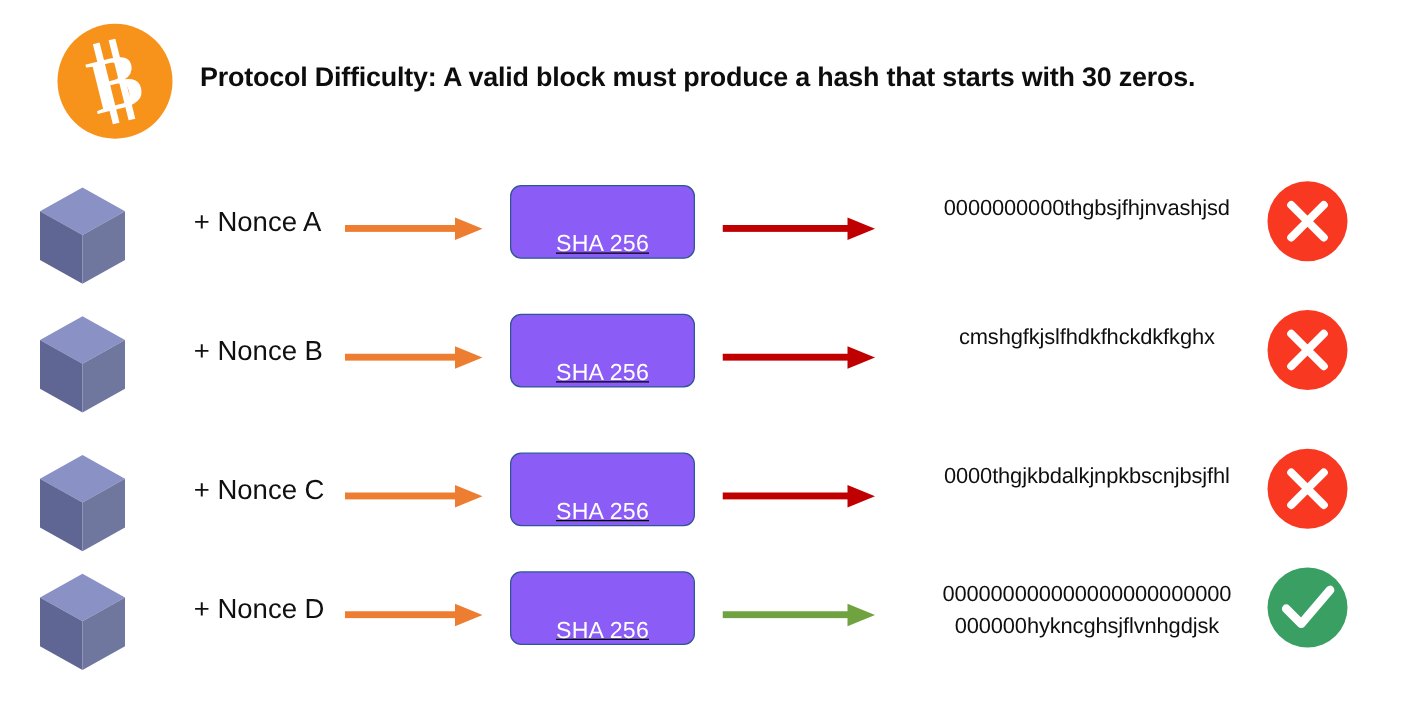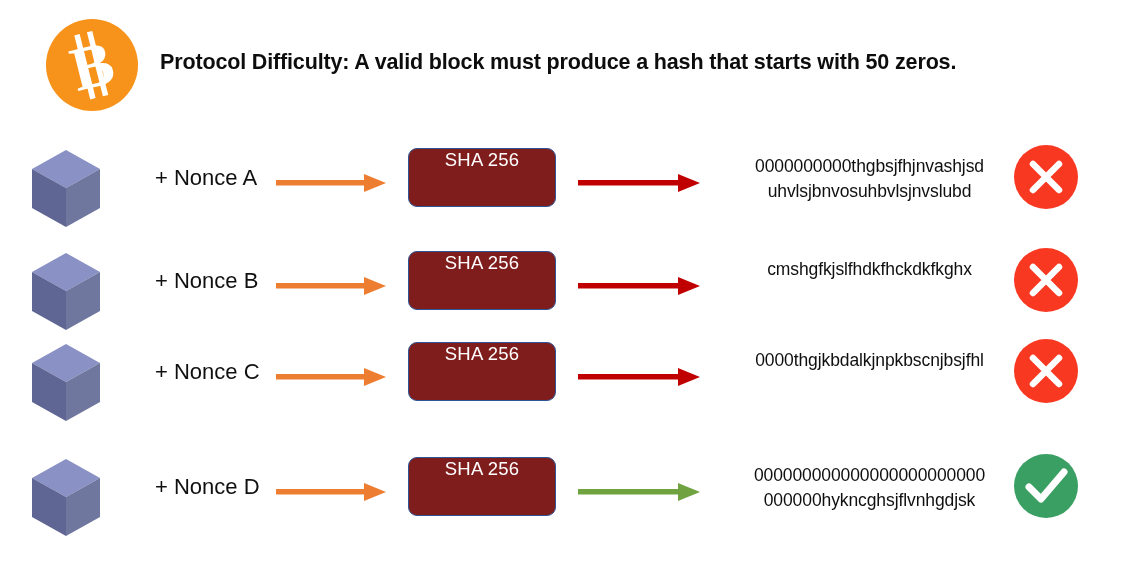--- a/index.html
+++ b/index.html
@@ -52,21 +52,21 @@
 
   
   .mining-row {
     position: absolute;
     left: 0;
     width: 1121px;
     height: 104px;
   }
   .mining-row.r0 { top: 138px; }
   .mining-row.r1 { top: 241px; }
-  .mining-row.r2 { top: 332px; }
+  .mining-row.r2 { top: 352px; }
   .mining-row.r3 { top: 447px; }
 
   
   .block-cube {
     position: absolute;
     left: 28px;
     top: 8px;
     width: 76px;
     height: 86px;
   }
@@ -91,26 +91,27 @@
   .arrow-in  { left: 276px; top: 33px; width: 110px; }
   .arrow-out { left: 578px; top: 33px; width: 122px; }
 
   
   .sha-box {
     position: absolute;
     left: 408px;
     top: 10px;
     width: 146px;
     height: 57px;
-    background: #7f1d1d;
+    background: #8b5cf6;
     border: 1.2px solid #2f5597;
     border-radius: 9px;
     display: flex;
-    align-items: flex-start;
+    align-items: flex-end;
     justify-content: center;
+    text-decoration: underline;
   }
   .sha-box-label {
     color: #ffffff;
     font-size: 18.5px;
     letter-spacing: 0.2px;
   }
 
   
   .hash-text {
     position: absolute;
@@ -141,21 +142,21 @@
 <div id="header">
   <div id="bitcoin-logo">
     <svg width="92" height="92" viewBox="0 0 92 92" xmlns="http://www.w3.org/2000/svg">
       <g transform="rotate(-14 46 46)">
         <text x="46" y="68" text-anchor="middle" font-family="'Liberation Serif', serif" font-size="62" font-weight="bold" fill="#ffffff">B</text>
         <rect x="36" y="13" width="5.5" height="66" fill="#ffffff"></rect>
         <rect x="49" y="13" width="5.5" height="66" fill="#ffffff"></rect>
       </g>
     </svg>
   </div>
-  <div id="protocol-title">Protocol Difficulty: A valid block must produce a hash that starts with 50 zeros.</div>
+  <div id="protocol-title">Protocol Difficulty: A valid block must produce a hash that starts with 30 zeros.</div>
 </div>
 
 <div class="mining-row r0">
   <div class="block-cube">
     <svg width="76" height="86" viewBox="0 0 76 86" xmlns="http://www.w3.org/2000/svg">
       <polygon points="38,4 72,23 38,42 4,23" fill="#8a91c4"></polygon>
       <polygon points="4,23 38,42 38,81 4,62" fill="#5f6694"></polygon>
       <polygon points="72,23 72,62 38,81 38,42" fill="#70779f"></polygon>
     </svg>
   </div>
@@ -170,21 +171,20 @@
     <span class="sha-box-label">SHA 256</span>
   </div>
   <div class="arrow arrow-out">
     <svg width="122" height="24" viewBox="0 0 122 24" xmlns="http://www.w3.org/2000/svg">
       <rect x="0" y="9" width="104" height="5.5" fill="#c00000"></rect>
       <polygon points="100,3 122,12 100,21" fill="#c00000"></polygon>
     </svg>
   </div>
   <div class="hash-text">
     <span class="hash-line">0000000000thgbsjfhjnvashjsd</span>
-    <span class="hash-line">uhvlsjbnvosuhbvlsjnvslubd</span>
   </div>
   <div class="status-badge">
     <svg width="68" height="68" viewBox="0 0 68 68" xmlns="http://www.w3.org/2000/svg">
       <circle cx="34" cy="34" r="32" fill="#f93822"></circle>
       <path d="M21 21 L47 47 M47 21 L21 47" stroke="#ffffff" stroke-width="6.5" stroke-linecap="round"></path>
     </svg>
   </div>
 </div>
 
 <div class="mining-row r1">

